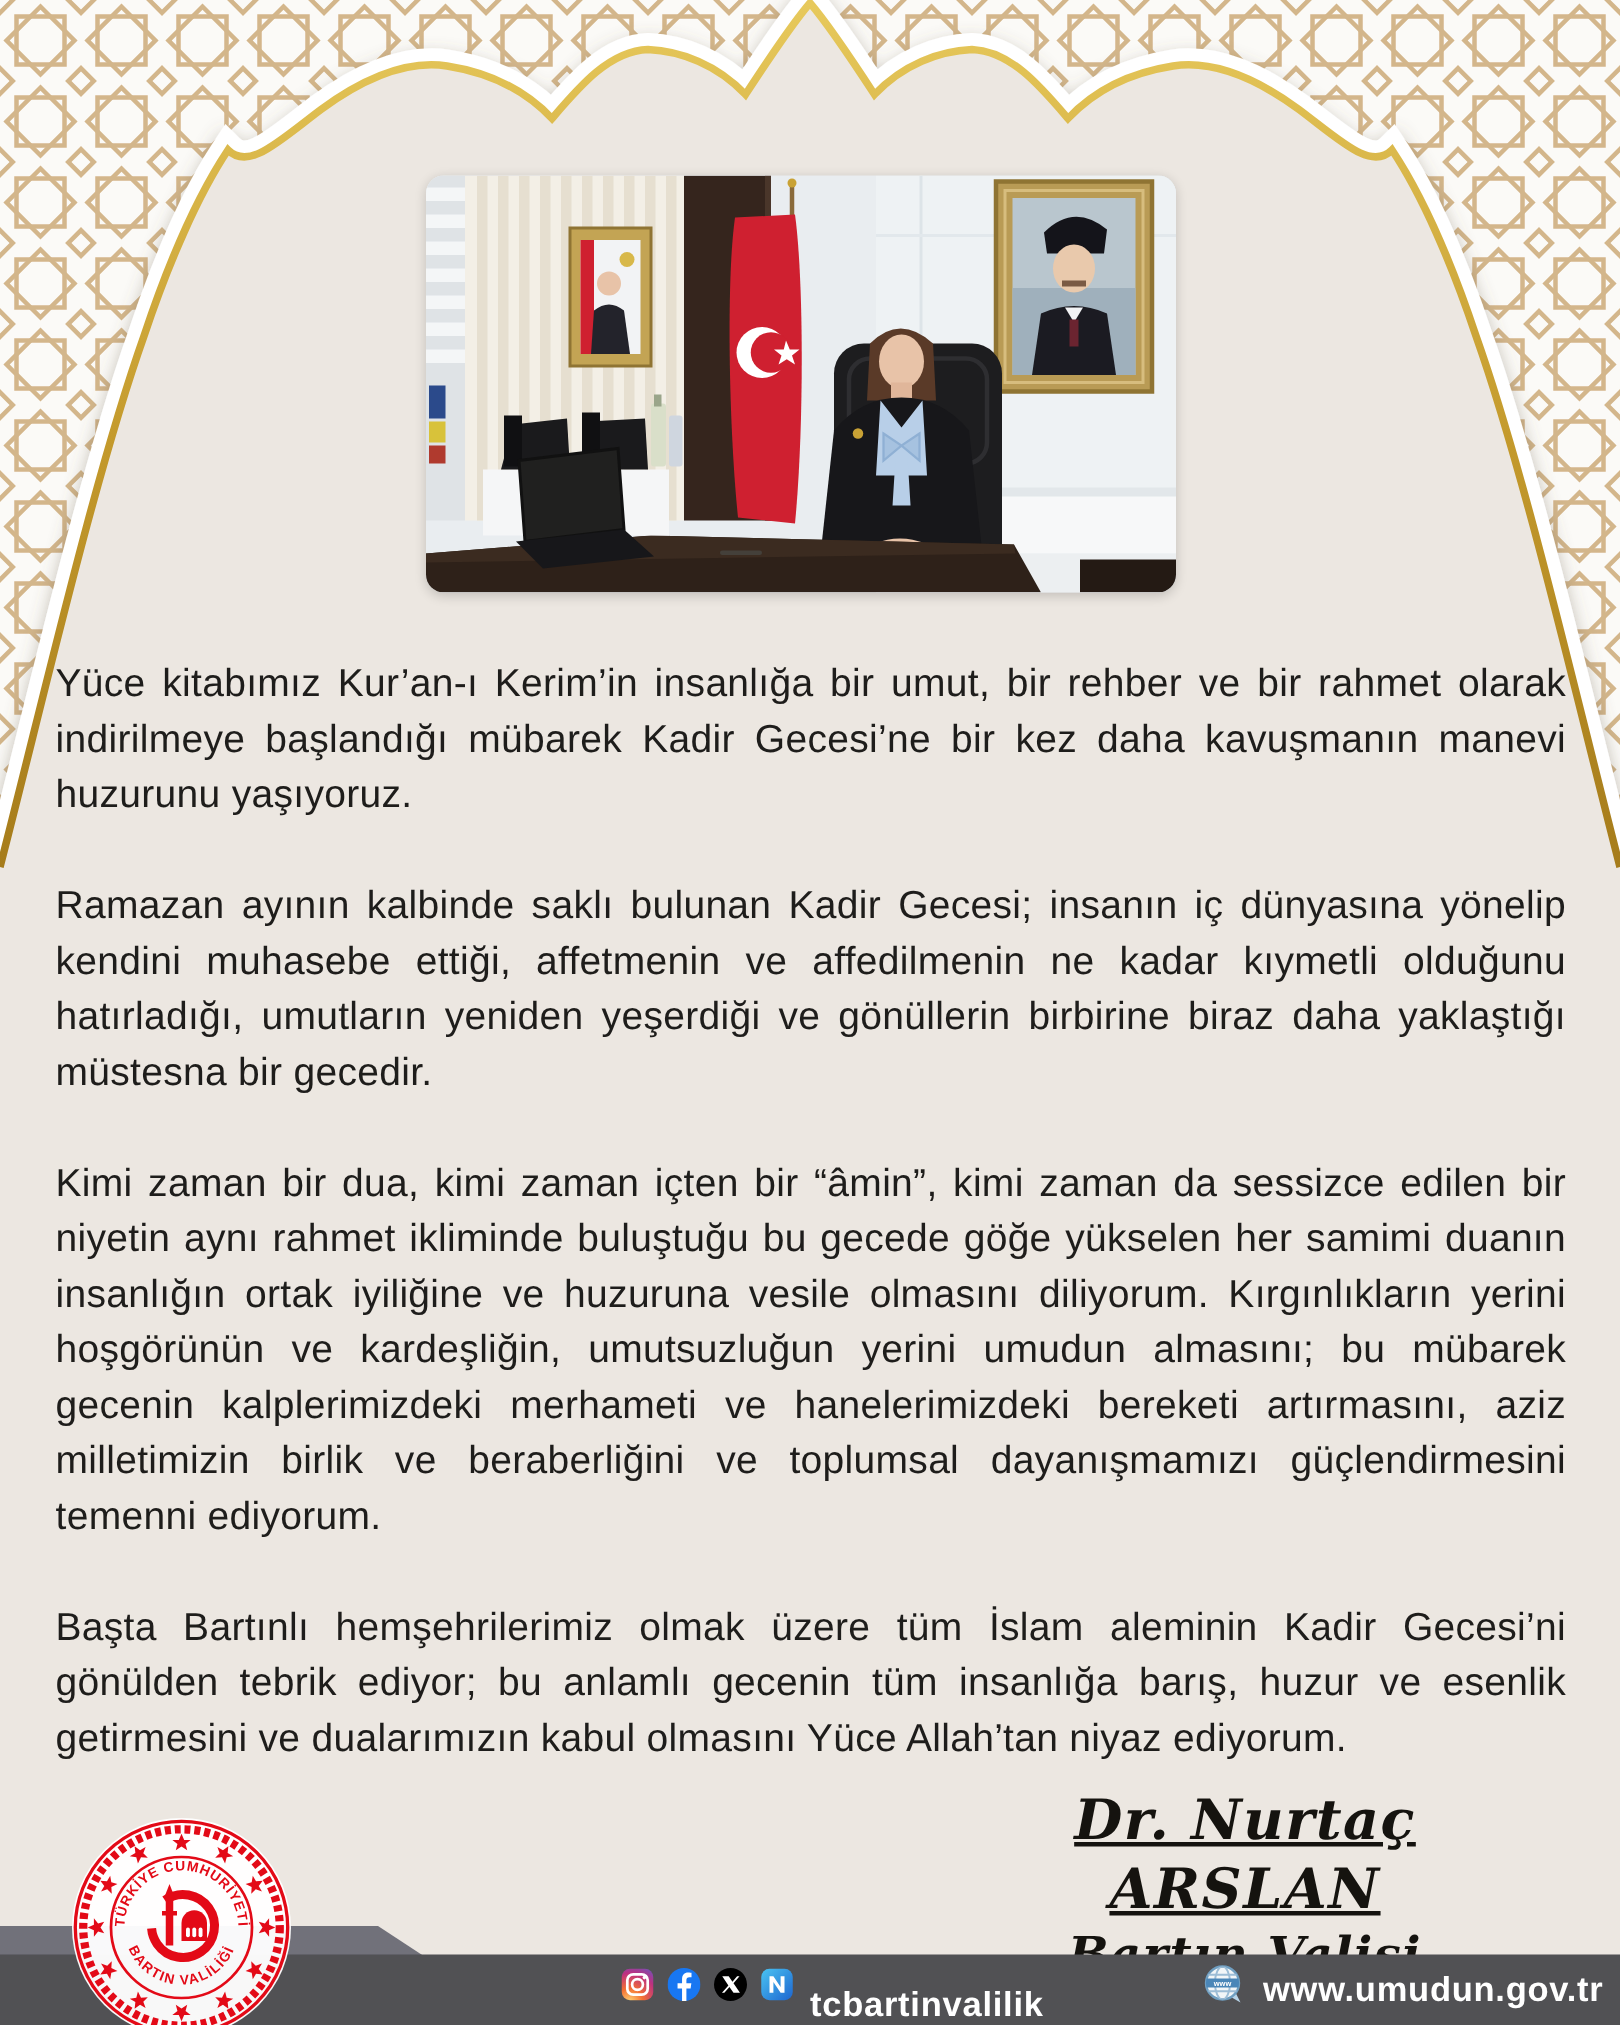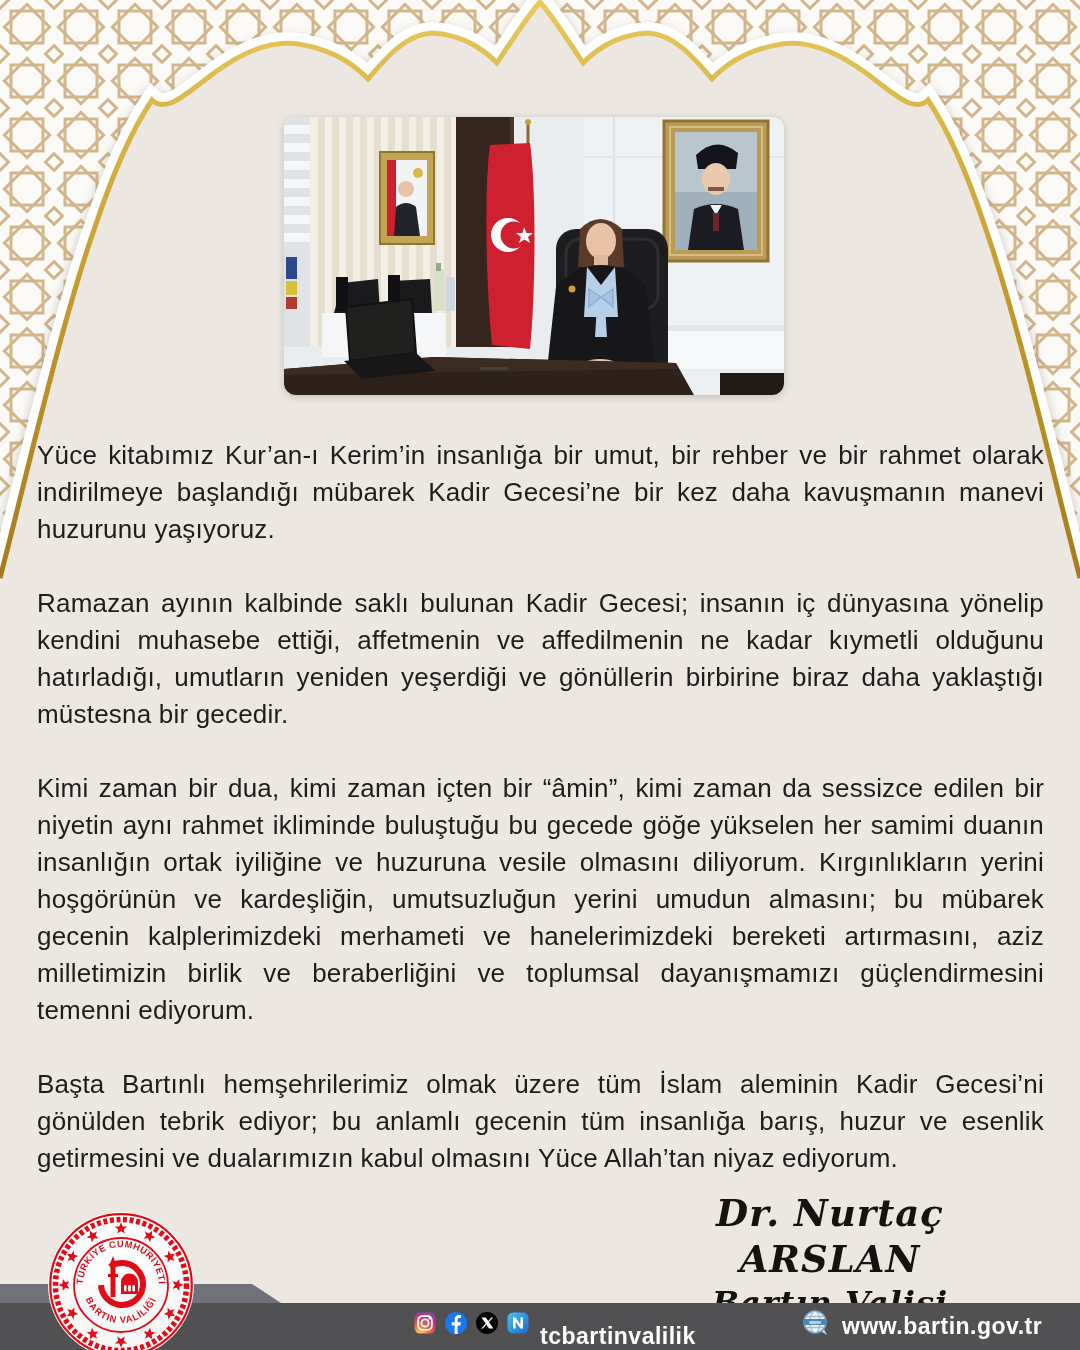--- a/index.html
+++ b/index.html
@@ -21,21 +21,21 @@
     position:absolute; left:37px; top:437px; width:1007px;
     font-size:26px; line-height:37px; color:#1e1d1b;
     text-align:justify; letter-spacing:.2px;
   }
   .message p { margin:0 0 37px 0; }
   .message p:last-child { margin-bottom:12px; }
 
   .signature {
     position:absolute; left:620px; top:1190px; width:420px;
     text-align:center; color:#15130f;
-    font-family:"DejaVu Serif", serif; font-style:italic; font-weight:bold;
+    font-family:"DejaVu Serif", serif; font-style:italic; font-weight:bold;text-decoration:underline;
   }
   .signature .sig-name  { font-size:37px; line-height:46px; letter-spacing:1px; }
   .signature .sig-title { font-size:32px; line-height:42px; letter-spacing:1px; }
 
   .ribbon-strip {
     position:absolute; left:0; top:1284px; width:284px; height:21px;
     background:#71717a;
     clip-path:polygon(0 0, 252px 0, 284px 100%, 0 100%);
   }
   .footer-bar {
@@ -267,21 +267,21 @@
       <circle cx="13" cy="13" r="11" fill="#f2f6f8" stroke="#6f9ec0" stroke-width="1.6"></circle>
       <g clip-path="url(#gClip)">
         <ellipse cx="13" cy="13" rx="5" ry="11" fill="none" stroke="#9dbdd6" stroke-width="1.3"></ellipse>
         <line x1="2" y1="7.5" x2="24" y2="7.5" stroke="#9dbdd6" stroke-width="1.3"></line>
         <line x1="2" y1="18.5" x2="24" y2="18.5" stroke="#9dbdd6" stroke-width="1.3"></line>
         <rect x="2" y="10" width="22" height="6" fill="#4a86b8"></rect>
         <text x="13" y="14.8" text-anchor="middle" font-family="Liberation Sans, sans-serif" font-size="5" font-weight="bold" fill="#ffffff">www</text>
       </g>
     </svg>
   </div>
-  <div class="footer-url">www.bartin.gov.tr</div>
+  <div class="footer-url">www.umudun.gov.tr</div>
 
   <div class="seal">
     <svg width="150" height="150" viewBox="0 0 150 150">
       <defs>
         <path id="sealArcTop" d="M 37,75 A 38,38 0 0 1 113,75"></path>
         <path id="sealArcBottom" d="M 37,75 A 38,38 0 0 0 113,75"></path>
         <path id="sealStar" d="M 0,-6 L 1.8,-1.9 L 6.1,-1.9 L 2.7,0.9 L 3.8,5 L 0,2.5 L -3.8,5 L -2.7,0.9 L -6.1,-1.9 L -1.8,-1.9 Z"></path>
       </defs>
       <circle cx="75" cy="75" r="73" fill="#ffffff" opacity="0.96"></circle>
       <circle cx="75" cy="75" r="70.8" fill="none" stroke="#e30a17" stroke-width="2.2"></circle>

